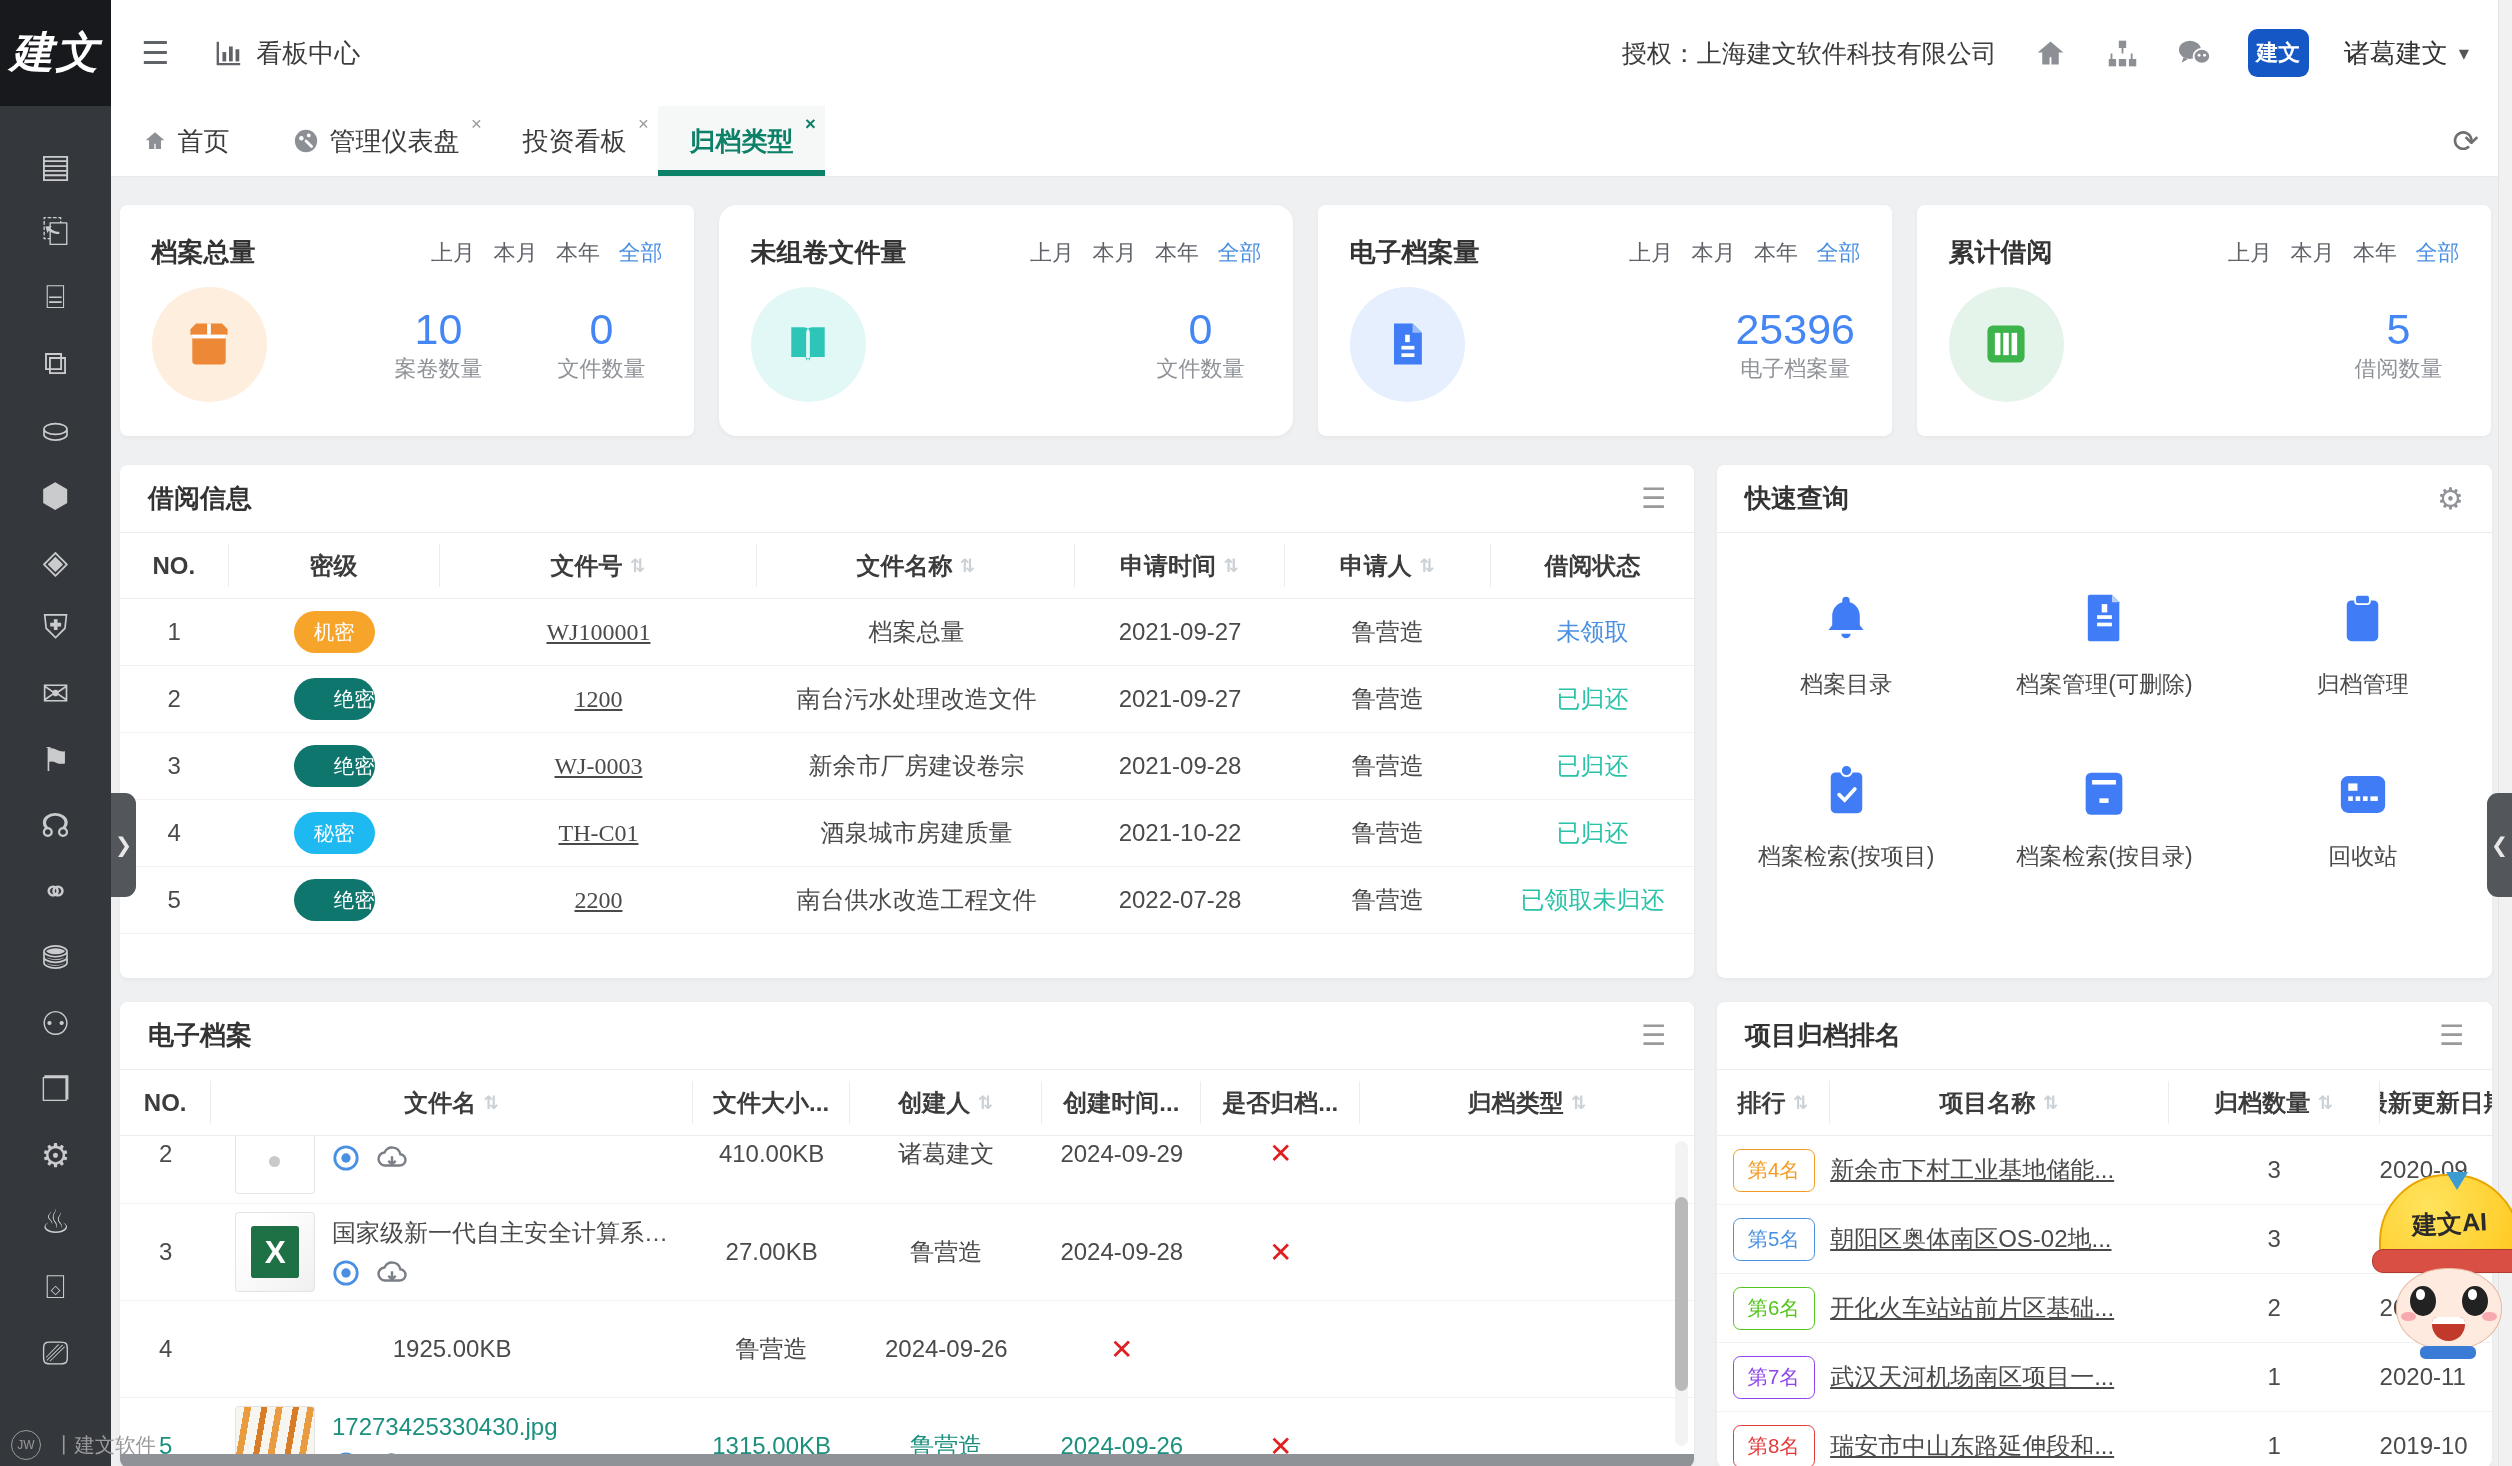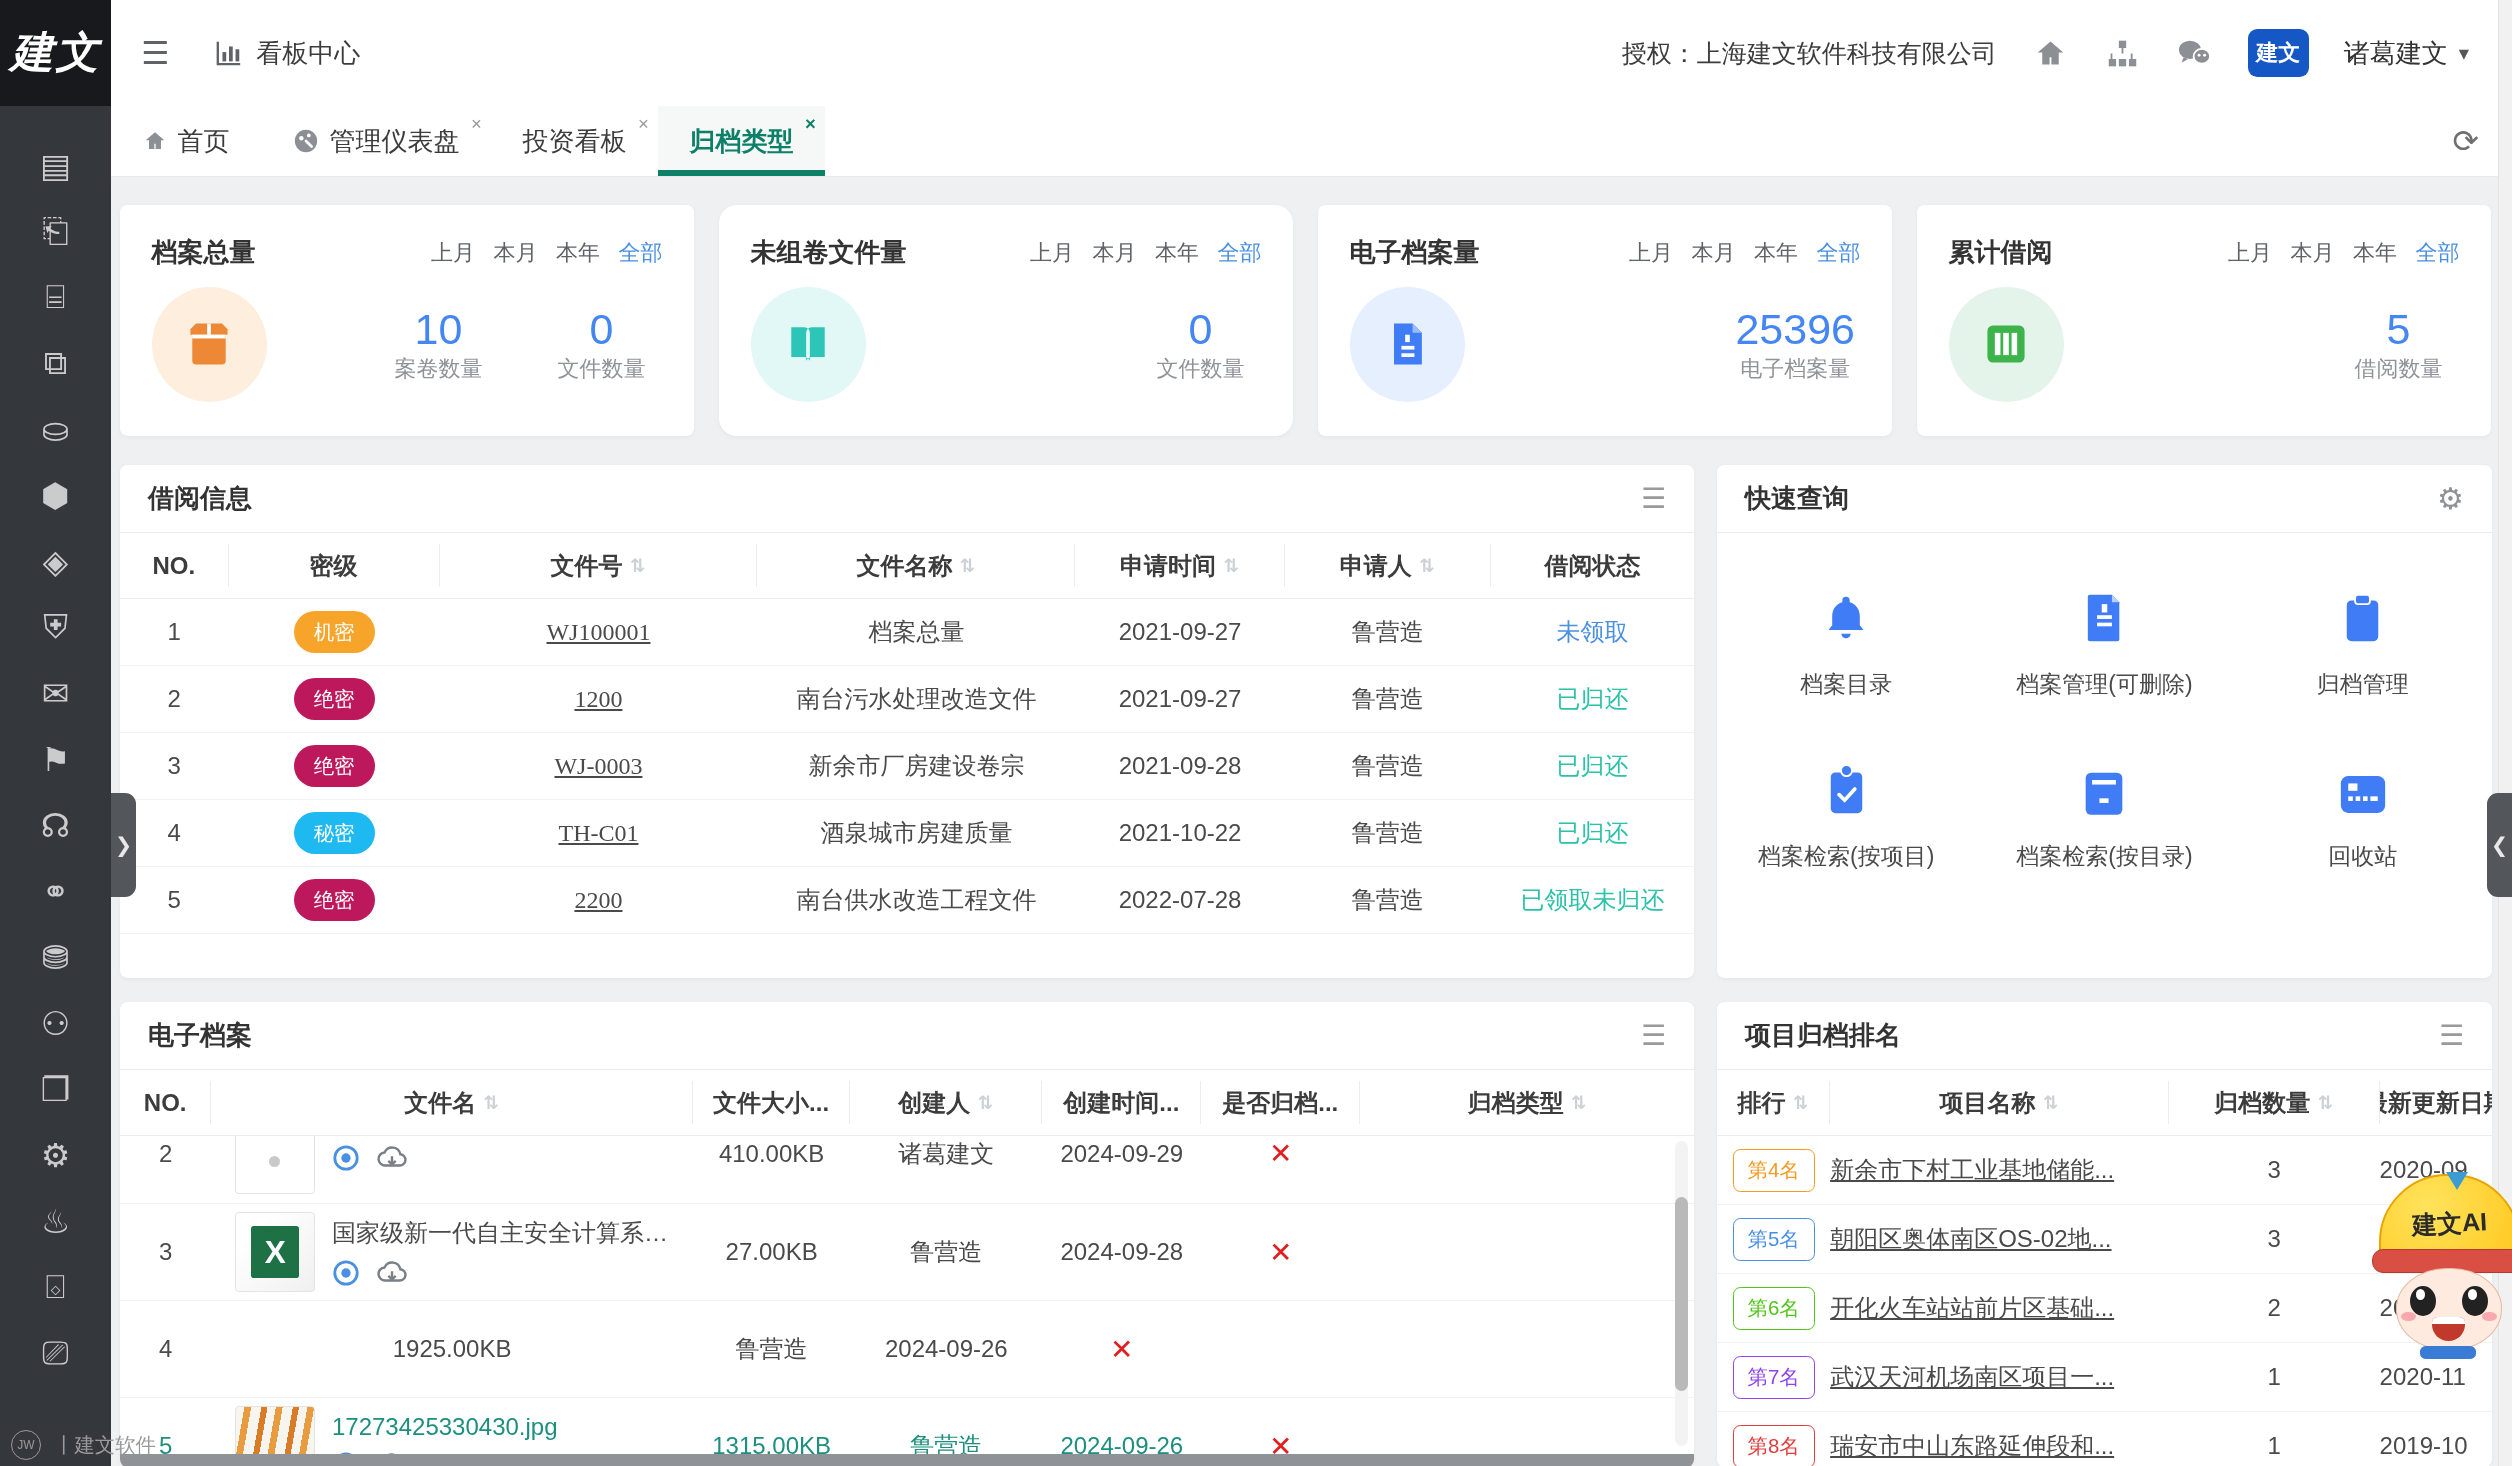--- a/index.html
+++ b/index.html
@@ -70,21 +70,21 @@
   .grid-head .hc{display:flex;align-items:center;justify-content:center;height:43px;border-right:0.9px solid #ececec;}
   .grid-head .hc:last-child{border-right:none;}
   .sort{color:#ccd1d6;font-size:18.5px;margin-left:7.4px;}
   .grid-row{display:grid;align-items:center;border-bottom:0.9px solid #f2f2f2;font-size:24px;color:#4a4a4a;}
   .cellc{text-align:center;}
 
   
   .bg-cols{grid-template-columns:6.9% 13.4% 20.2% 20.2% 13.3% 13.1% 12.9%;}
   .b-row{height:66px;}
   .pill{display:inline-block;min-width:81px;padding:7.4px 0;border-radius:925px;color:#fff;font-size:20.4px;text-align:center;}
-  .lv-org{background:#f7a42b;} .lv-red{background:#be185d;} .lv-cyan{background:#1fb9f2;}
+  .lv-org{background:#f7a42b;} .lv-red{background:#0f766e;text-align:right;} .lv-cyan{background:#1fb9f2;}
   .flink{color:#4a4a4a;text-decoration:underline;cursor:pointer;font-family:Liberation Serif, serif;}
   .st-blue{color:#4a90e2;} .st-teal{color:#2cc2a8;}
 
   
   .quick-grid{display:flex;flex-wrap:wrap;padding-top:56px;}
   .q-item{width:33.33%;display:flex;flex-direction:column;align-items:center;margin-bottom:61px;cursor:pointer;}
   .q-ic{height:54px;display:flex;align-items:flex-end;}
   .q-lab{margin-top:26px;font-size:23px;color:#4a4a4a;}
 
   

